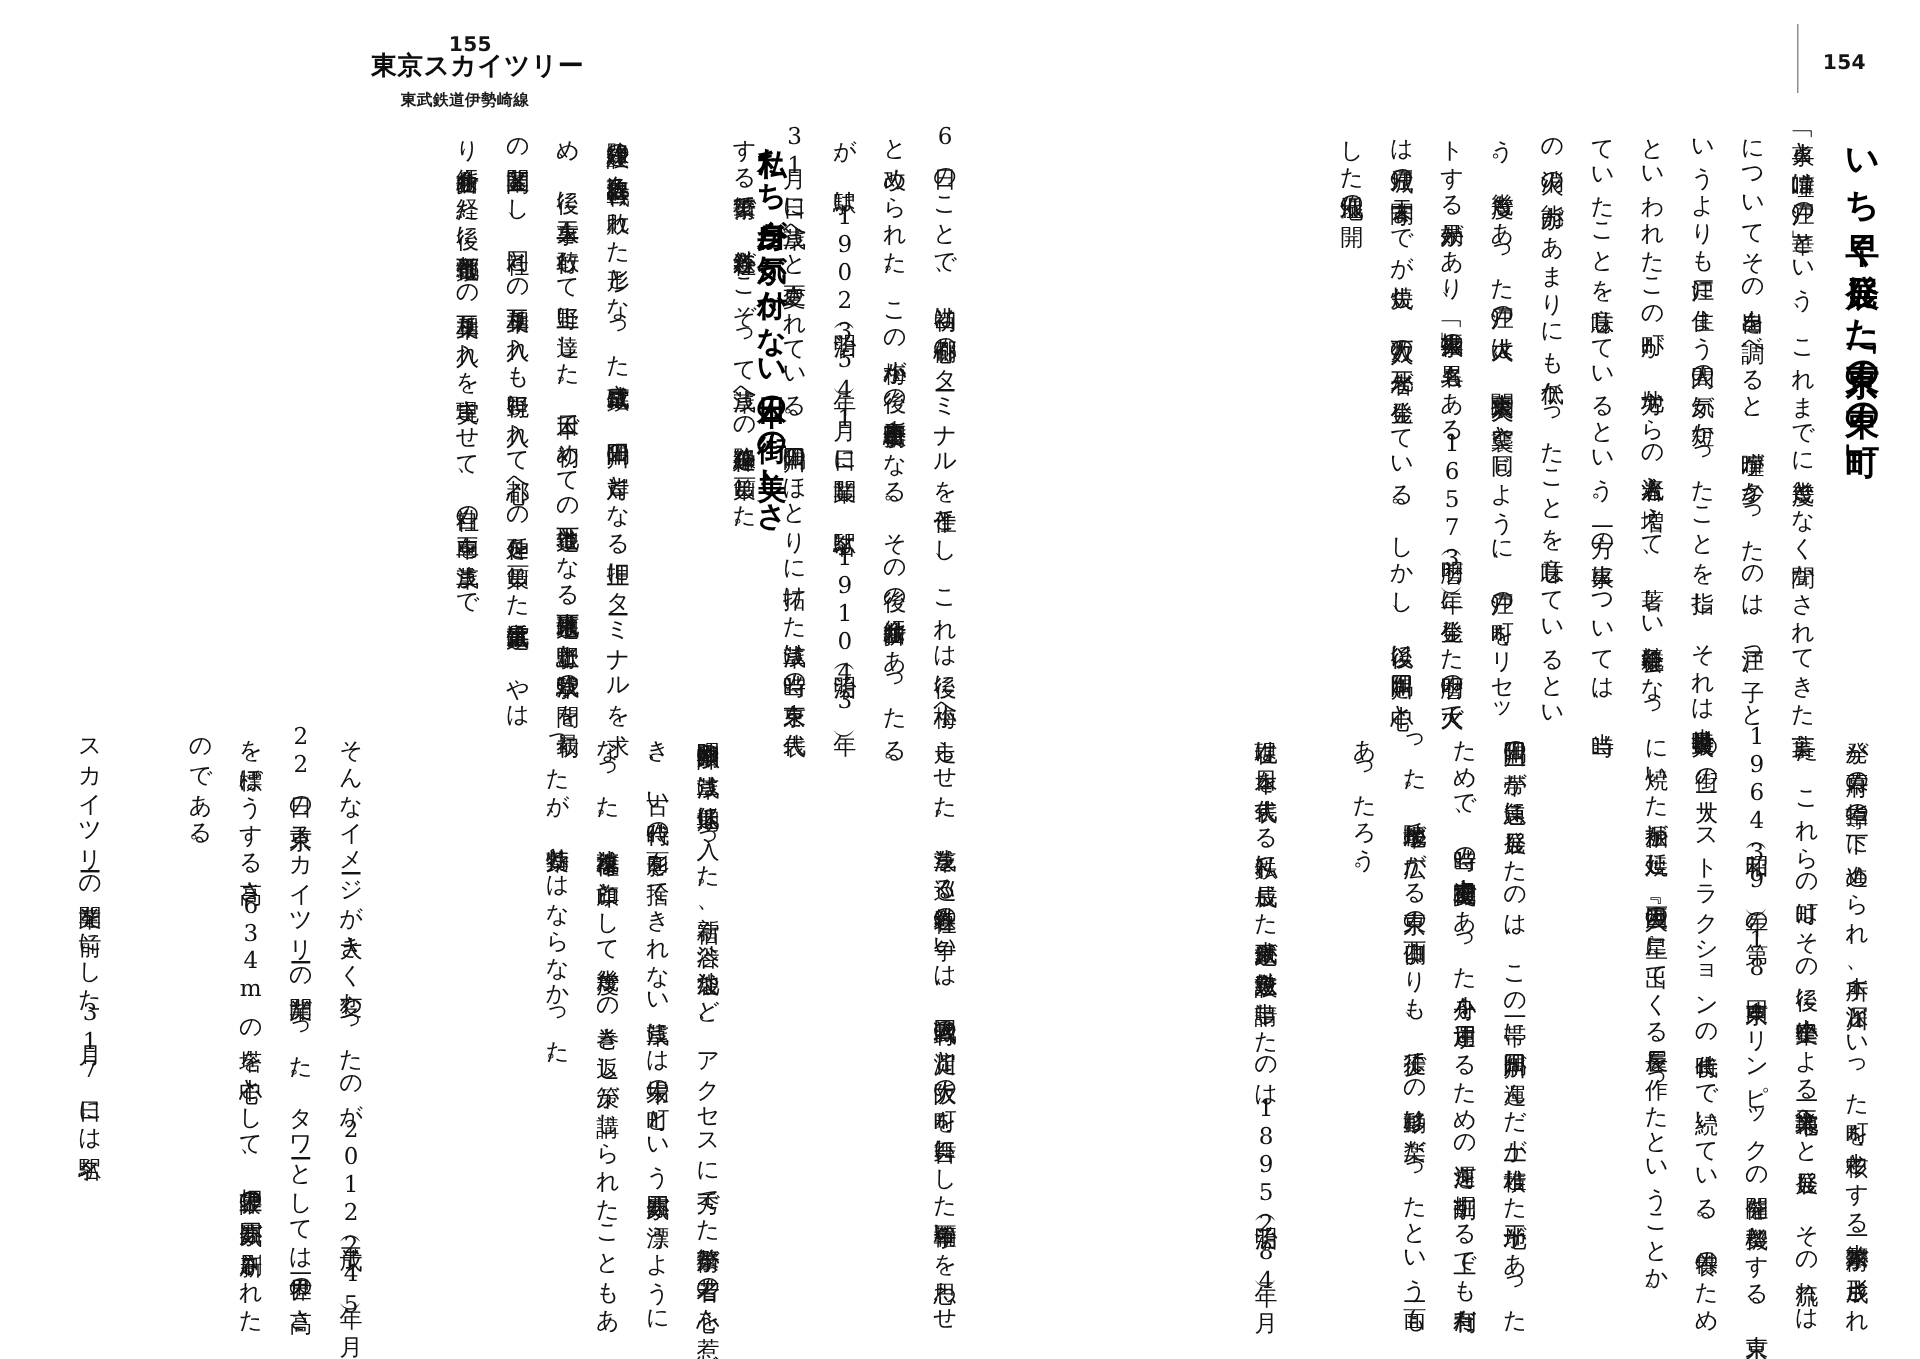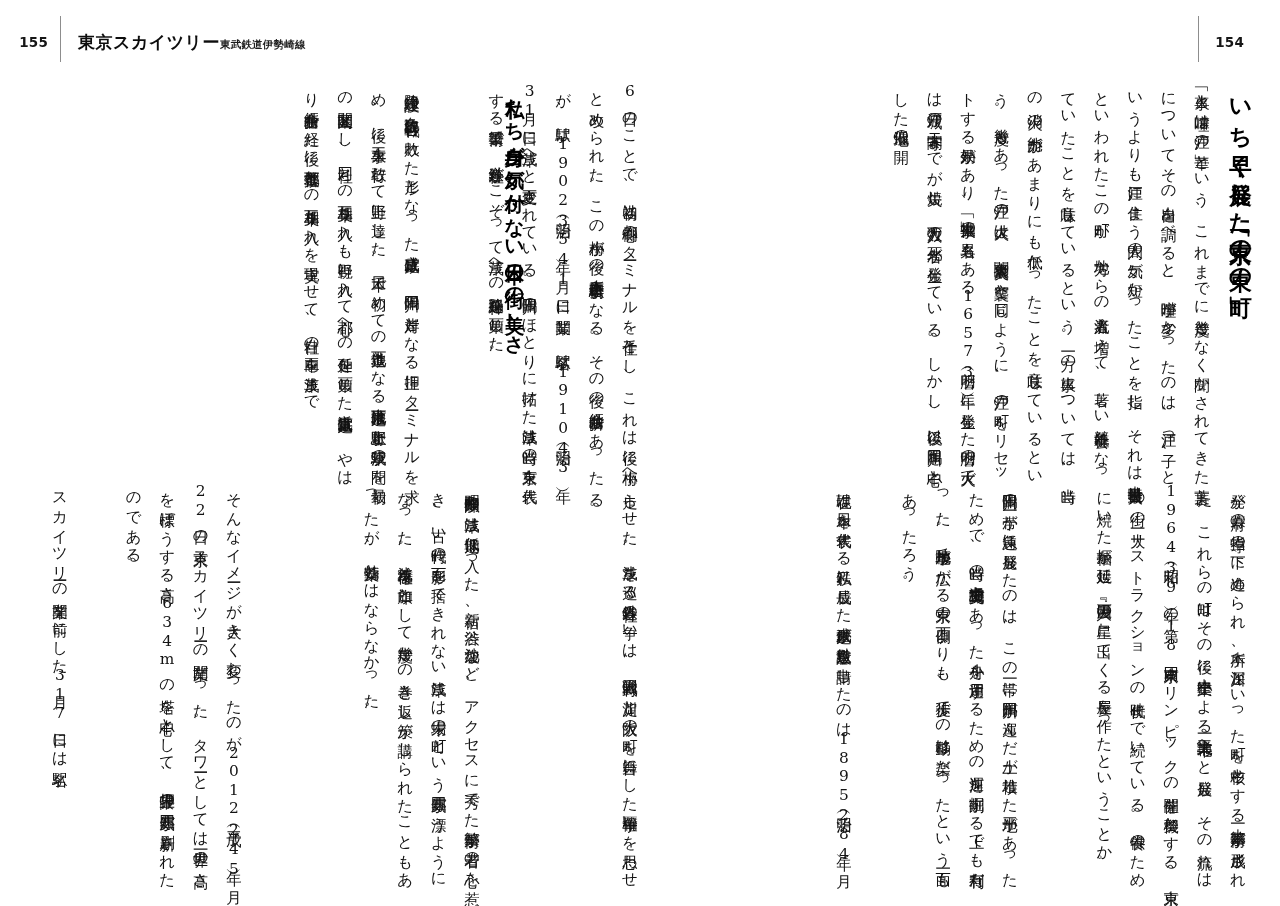--- a/index.html
+++ b/index.html
@@ -25,20 +25,21 @@
 
   
   .running-head-left {
     position: absolute;
     left: 0px;
     top: 22px;
     width: 620px;
     height: 40px;
     display: flex;
     align-items: center;
+    flex-direction: column;
   }
   .folio {
     font-family: "DejaVu Sans", "Liberation Sans", sans-serif;
     font-size: 13.5px;
     font-weight: 700;
     color: #161616;
     letter-spacing: 0.2px;
     width: 60px;
     text-align: right;
     padding-right: 12px;

